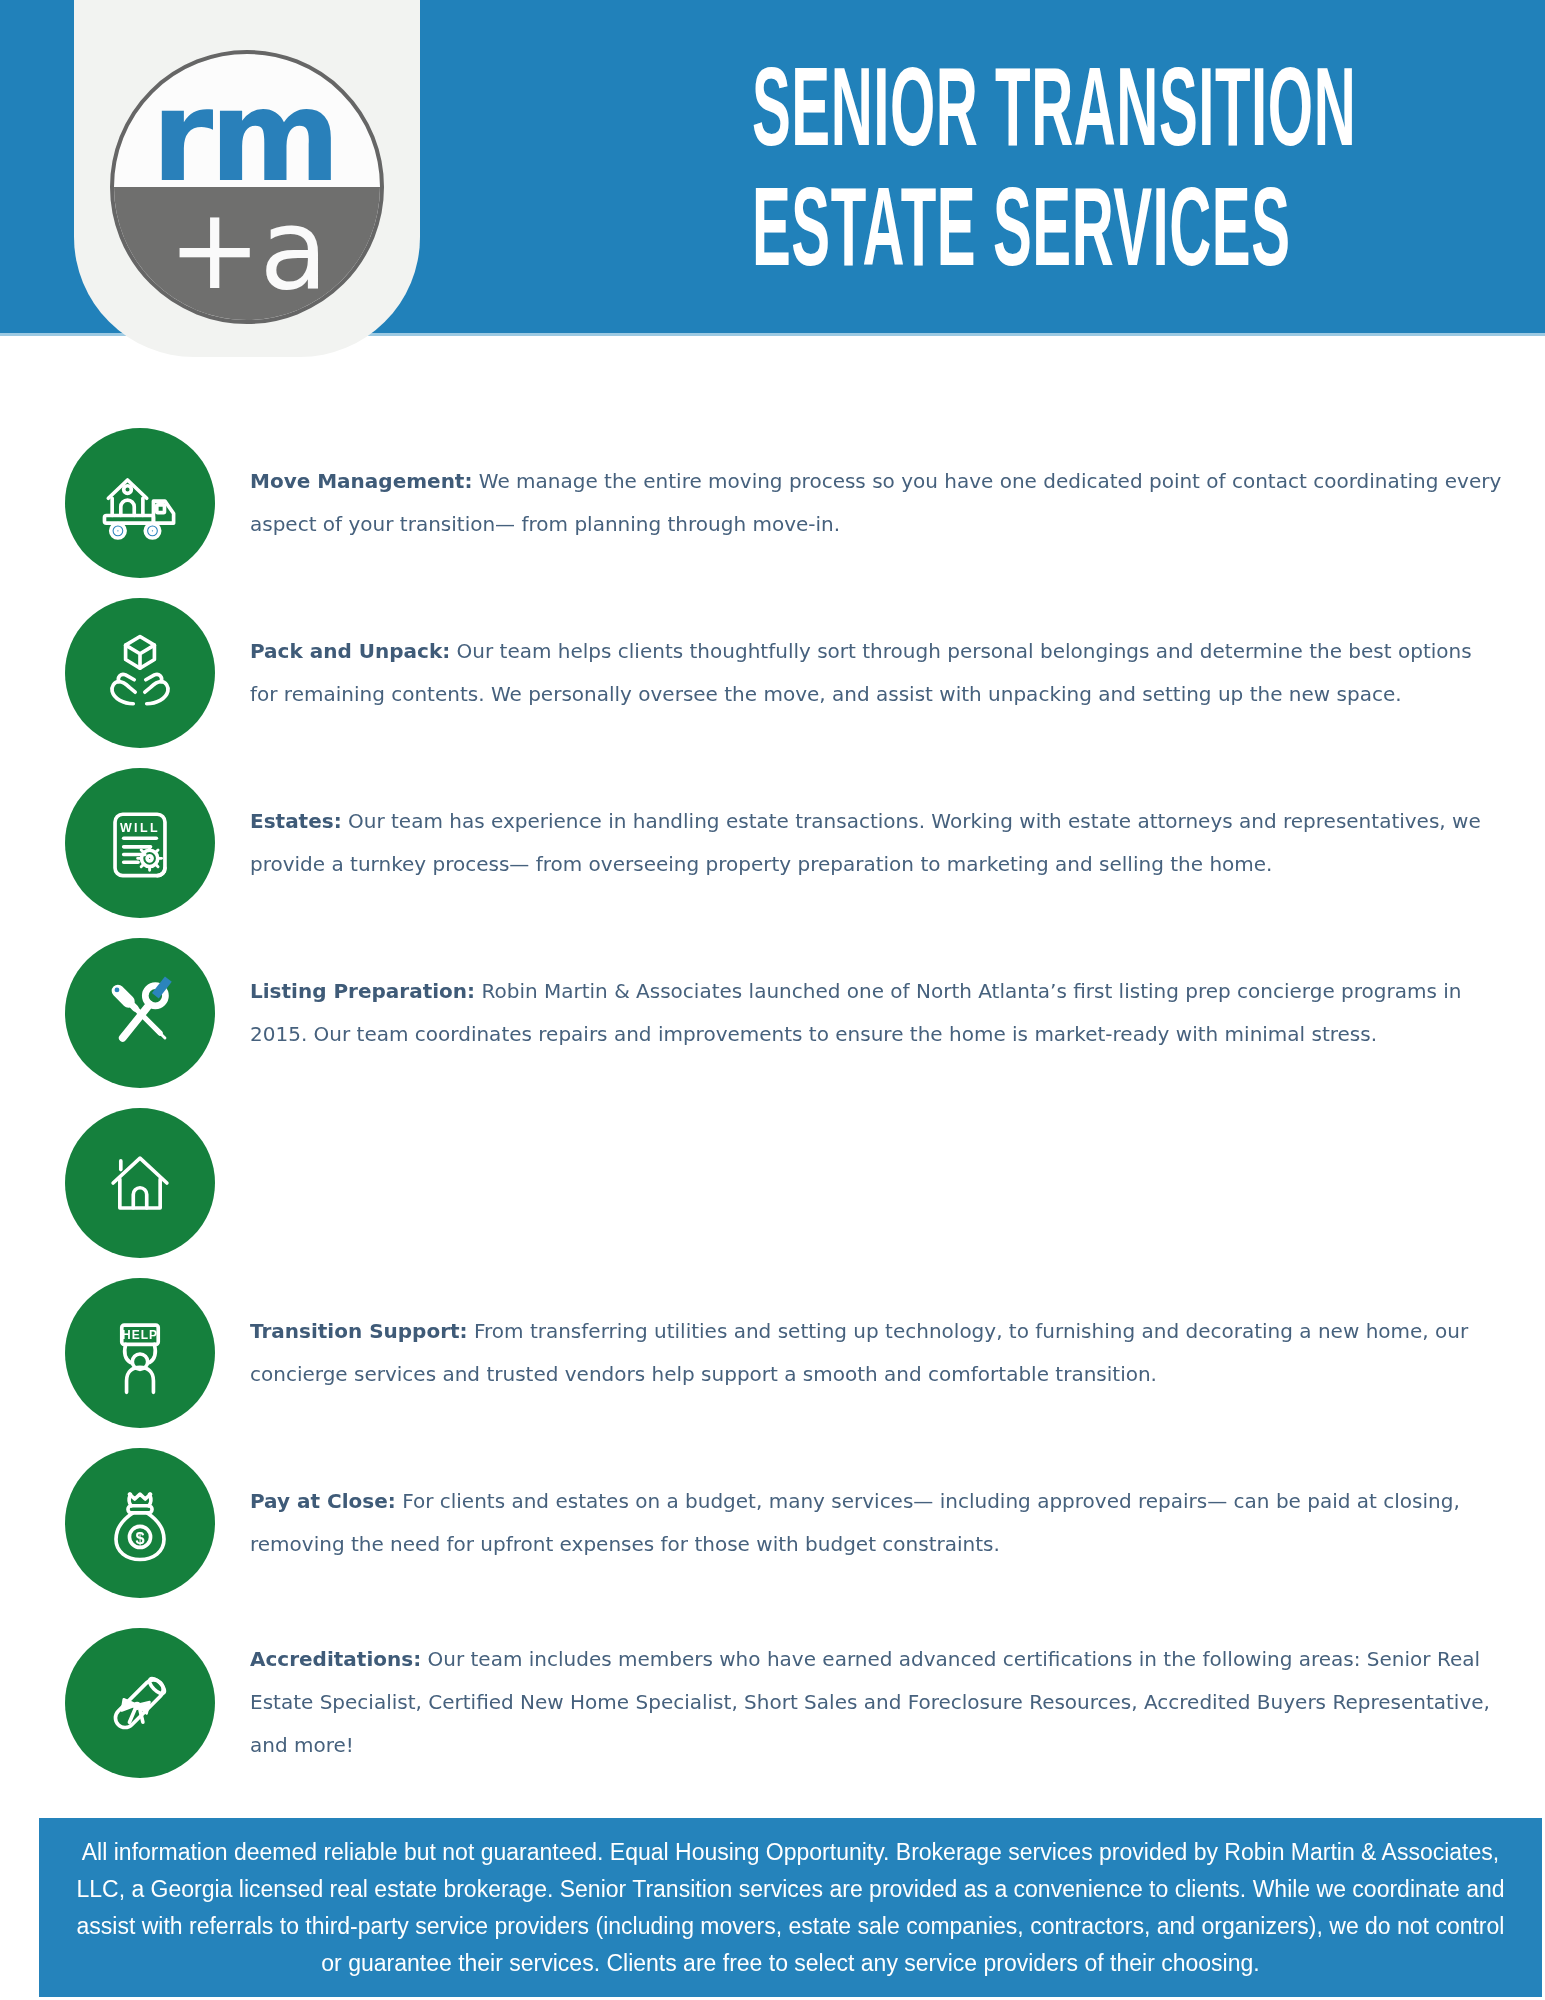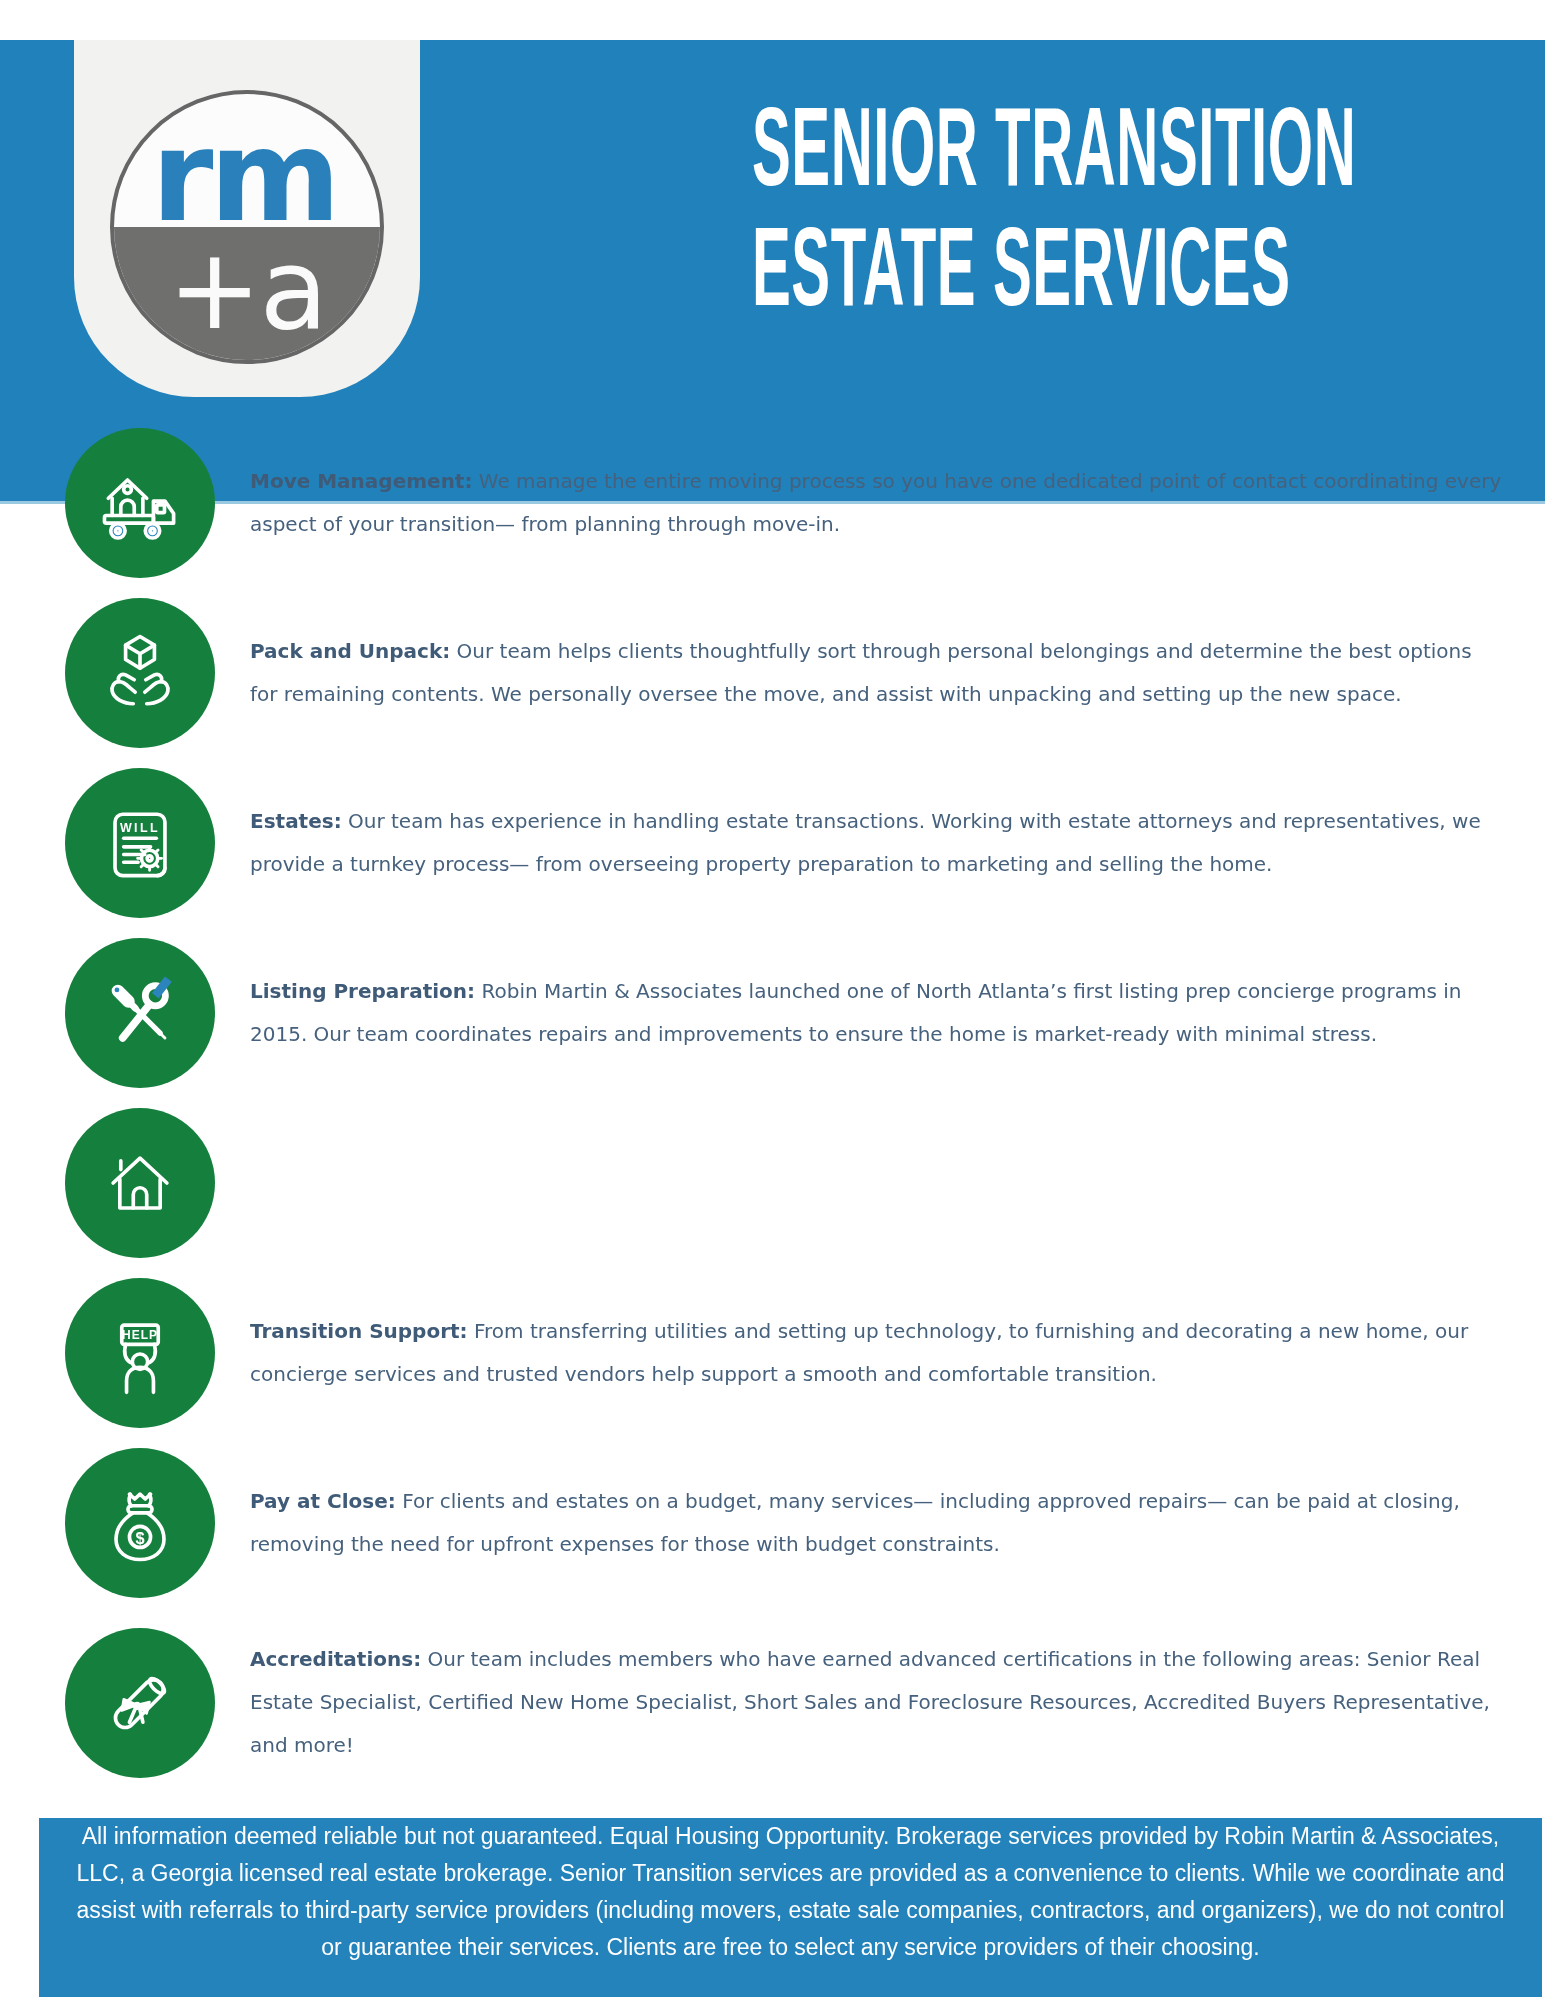--- a/index.html
+++ b/index.html
@@ -1,39 +1,39 @@
 <!DOCTYPE html>
 <html><head>
 <meta charset="utf-8">
 <style>
   html,body{margin:0;padding:0;background:#fff;}
   .page{position:relative;width:1545px;height:2000px;background:#FFFFFF;overflow:hidden;
         font-family:"DejaVu Sans", sans-serif;}
   
-  .header{position:absolute;top:0;left:0;width:1545px;height:464px;background:#2181BA;
-          border-bottom:3px solid #9CC9E2;box-sizing:border-box;margin-top:40px;}
+  .header{position:absolute;top:0;left:0;width:1545px;height:336px;background:#2181BA;
+          border-bottom:3px solid #9CC9E2;box-sizing:border-box;}
   .logo-card{position:absolute;top:0;left:74px;width:346px;height:357px;background:#F2F3F1;
              border-radius:0 0 120px 120px;}
   .logo-svg{position:absolute;left:34px;top:48px;}
   .title{position:absolute;left:752px;top:47px;color:#FFFFFF;
          font-family:"Liberation Sans", sans-serif;font-weight:700;font-size:112px;
          line-height:120px;letter-spacing:1px;transform:scaleX(0.52);transform-origin:left top;
          white-space:nowrap;}
   
   .rows{position:absolute;top:388px;left:0;width:1545px;padding-top:40px;}
   .row{display:flex;align-items:center;margin:0 0 20px 65px;min-height:150px;}
   .icon-circle{flex:0 0 150px;width:150px;height:150px;border-radius:50%;background:#15803d;
                display:flex;align-items:center;justify-content:center;}
   .icon-circle svg{display:block;}
   .icon-stroke{stroke:#FFFFFF;stroke-width:3.8;fill:none;stroke-linecap:round;stroke-linejoin:round;}
   .txt{margin-left:35px;width:1255px;font-size:20px;line-height:43px;color:#46617D;}
   .txt b{font-weight:700;color:#3F5B78;}
   
   .footer{position:absolute;left:3px;right:3px;top:1818px;bottom:3px;background:#2583BB;
-          color:#FFFFFF;display:flex;justify-content:center;
+          color:#FFFFFF;display:flex;align-items:center;justify-content:center;
           text-align:center;font-family:"Liberation Sans", sans-serif;
           font-size:23px;line-height:37px;padding:0 28px;box-sizing:border-box;margin-left:36px;}
   .svg-label{font-family:"Liberation Sans", sans-serif;font-weight:700;fill:#FFFFFF;}
 </style>
 </head>
 <body>
 
 <div class="page">
 
   <div class="header">

